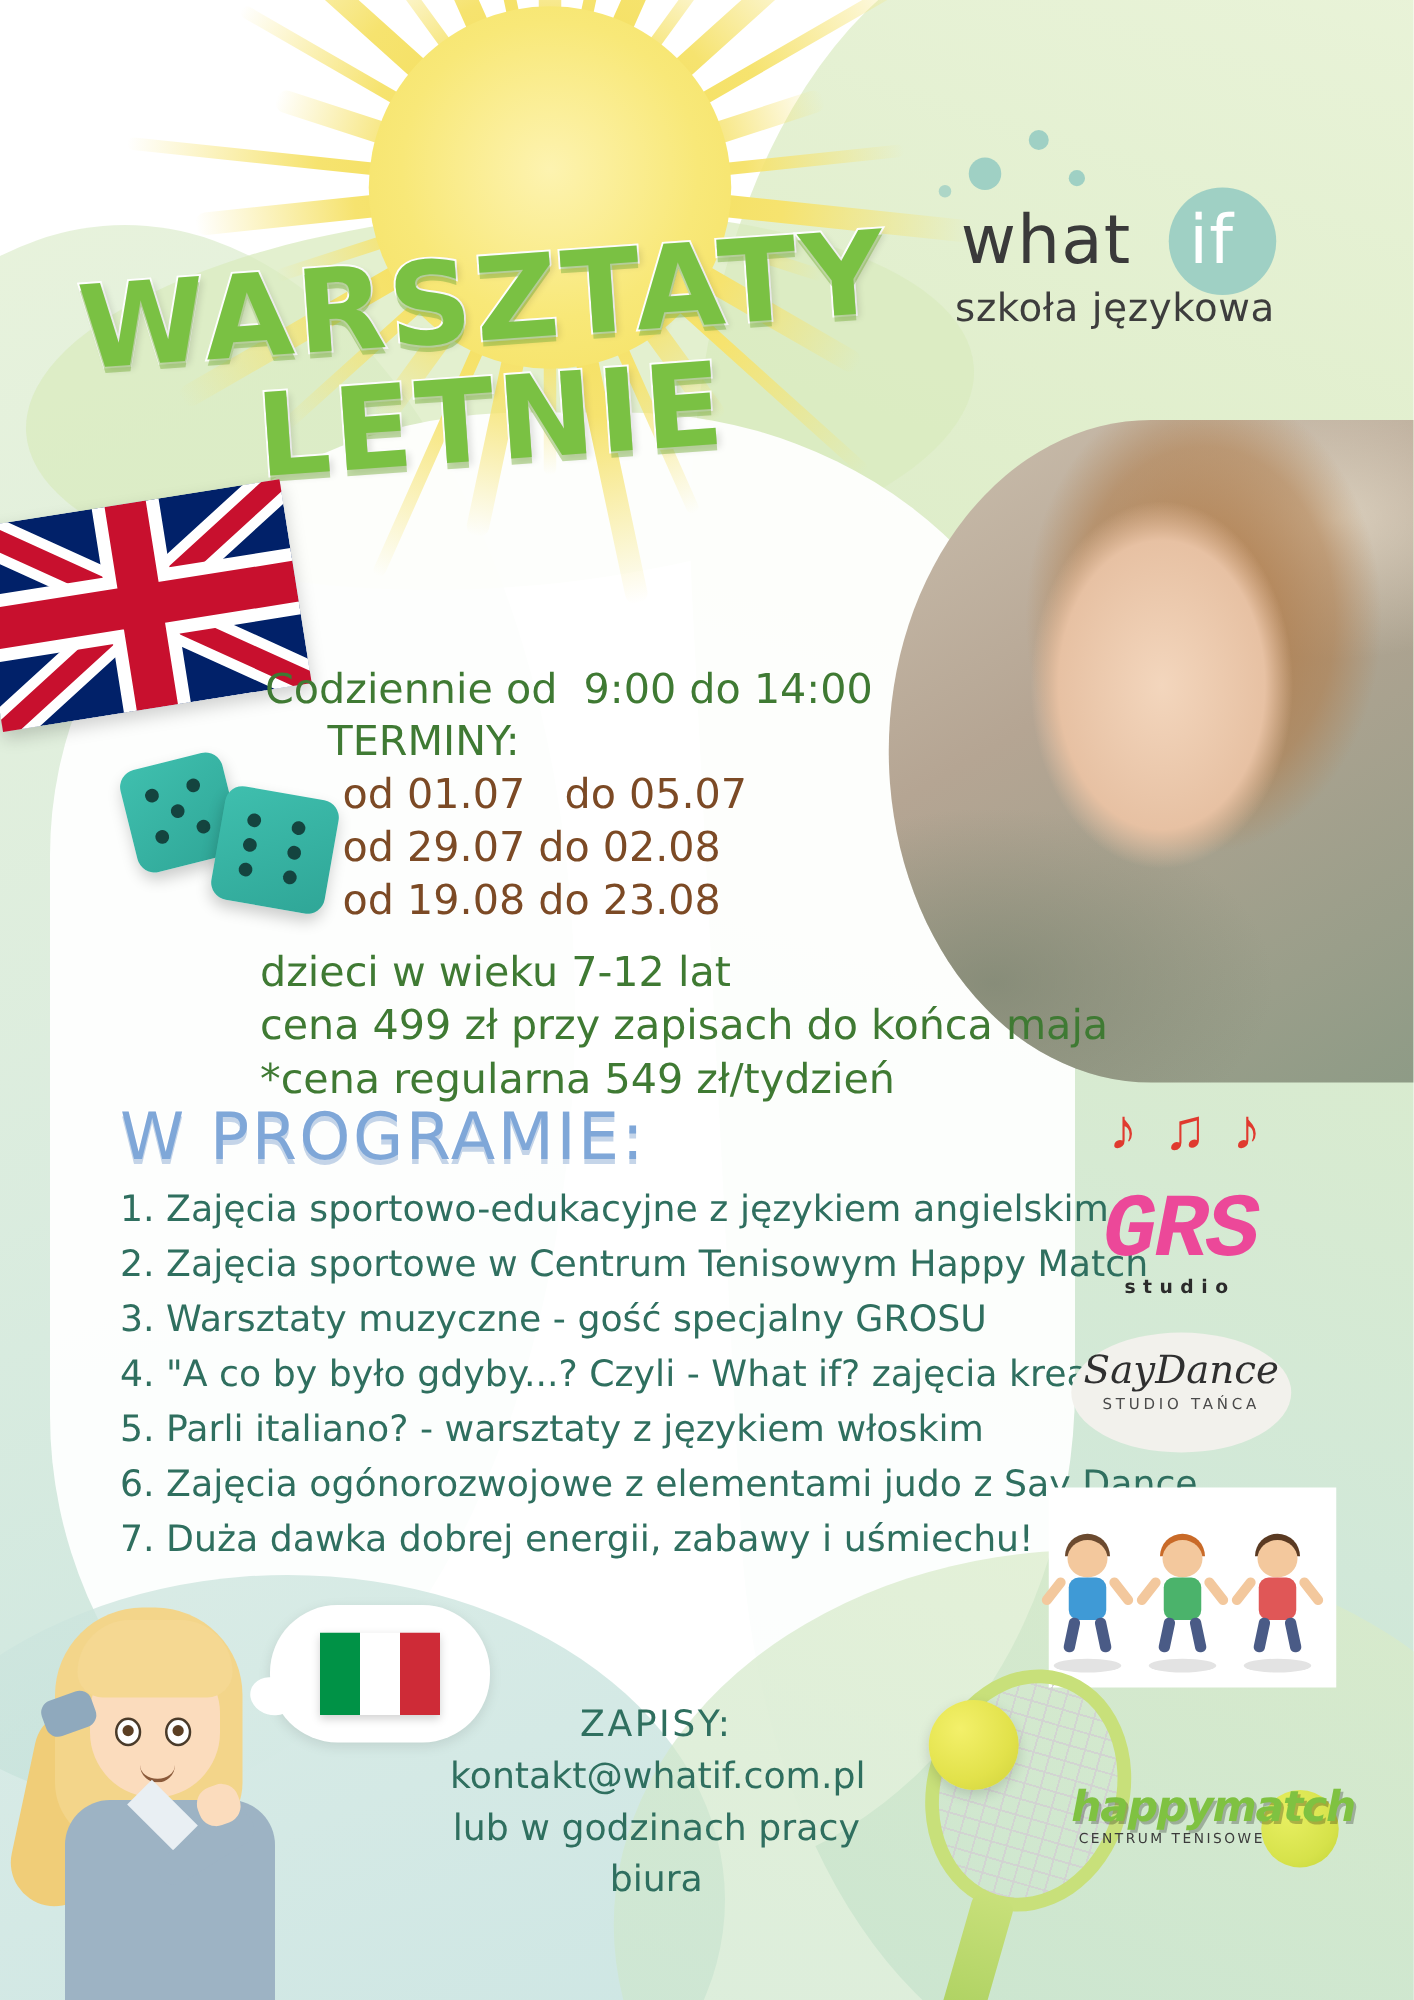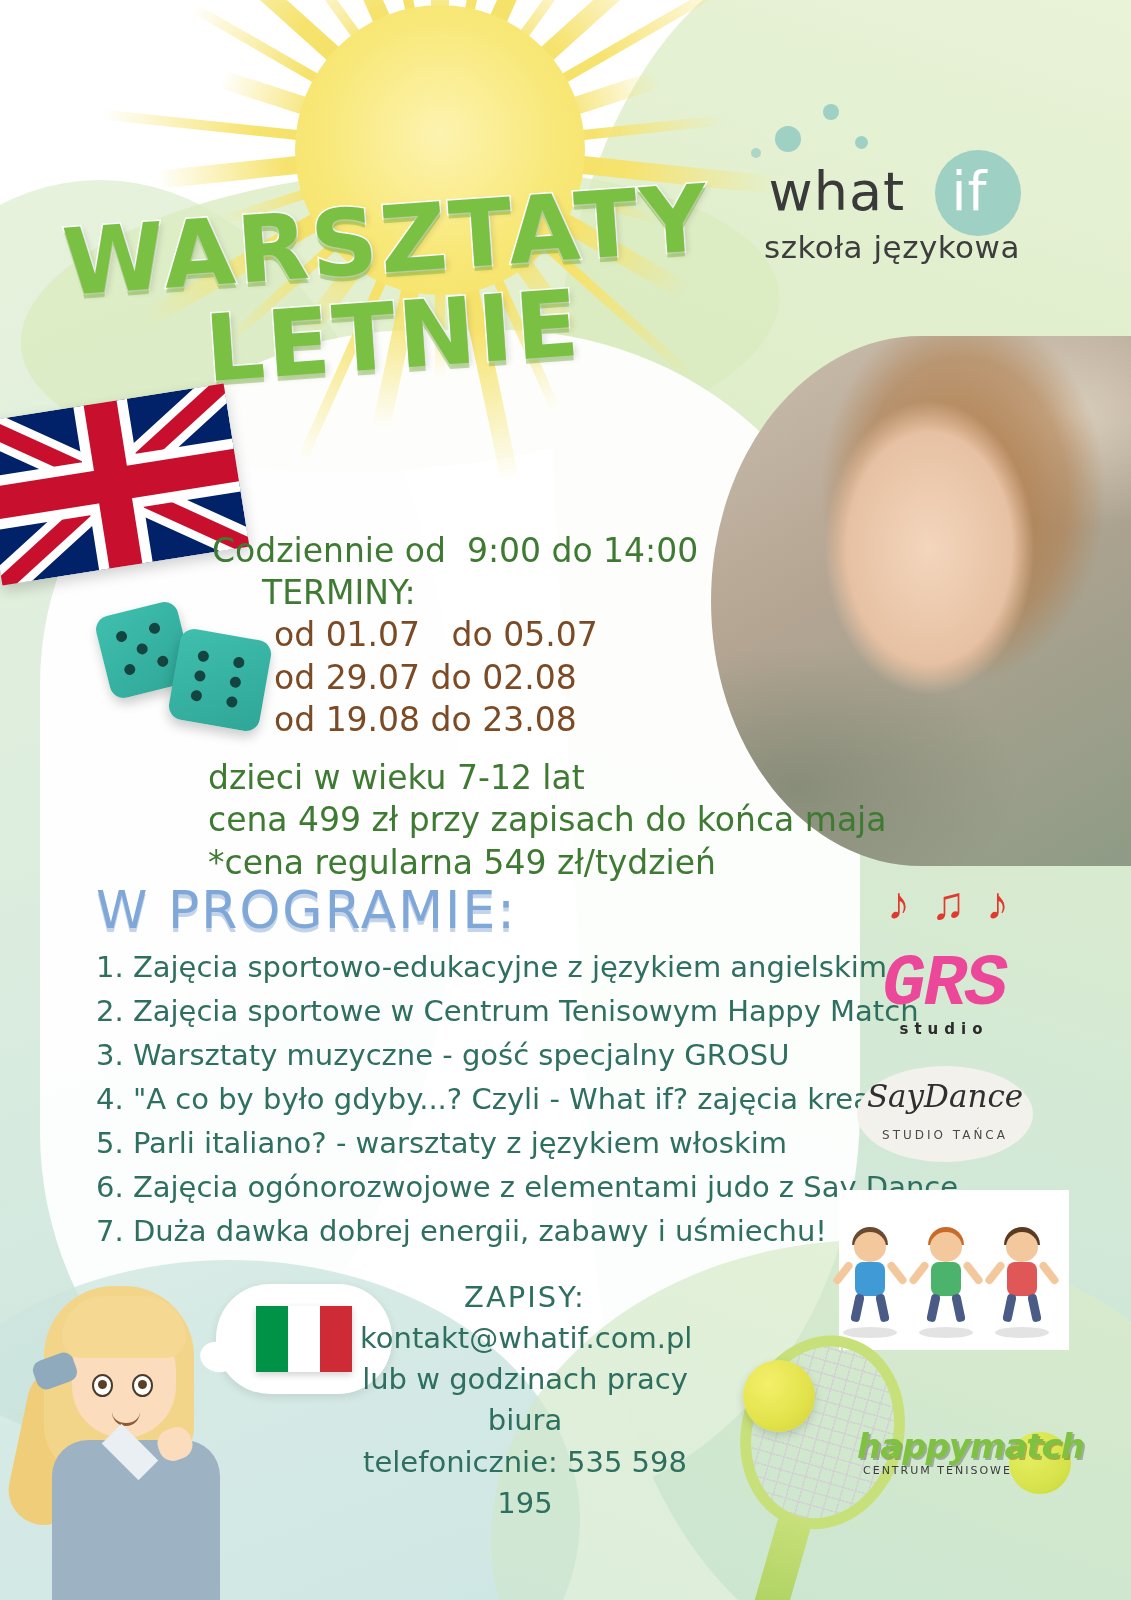--- a/index.html
+++ b/index.html
@@ -358,21 +358,21 @@
     font-size: 31px;
     color: #2f2f2f;
     font-style: italic;
   }
   .saydance-sub {
     position: relative;
     font-family: "DejaVu Sans", sans-serif;
     font-size: 12px;
     letter-spacing: 3px;
     color: #4a4a4a;
-    margin-top: 14px;
+    margin-top: 2px;
   }
   .kids-img {
     position: absolute;
     right: 62px;
     top: 1190px;
     width: 230px;
     height: 160px;
     background: #ffffff;
   }
   .kid {
@@ -793,21 +793,20 @@
       <span style="background:#009246"></span>
         <span style="background:#ffffff"></span>
         <span style="background:#ce2b37"></span>
     </div>
   </div>
 
   <div class="contact">
     <div class="contact-line head">ZAPISY:</div>
     <div class="contact-line">kontakt@whatif.com.pl</div>
     <div class="contact-line">lub w godzinach pracy biura</div>
-    <div class="contact-line">telefonicznie: 535 598 195</div>
   </div>
 
   <div class="racket">
     <div class="head"></div>
     <div class="handle"></div>
   </div>
   <div class="ball"></div>
 
   <div class="happy-logo">
     <div class="happy-ball"></div>

